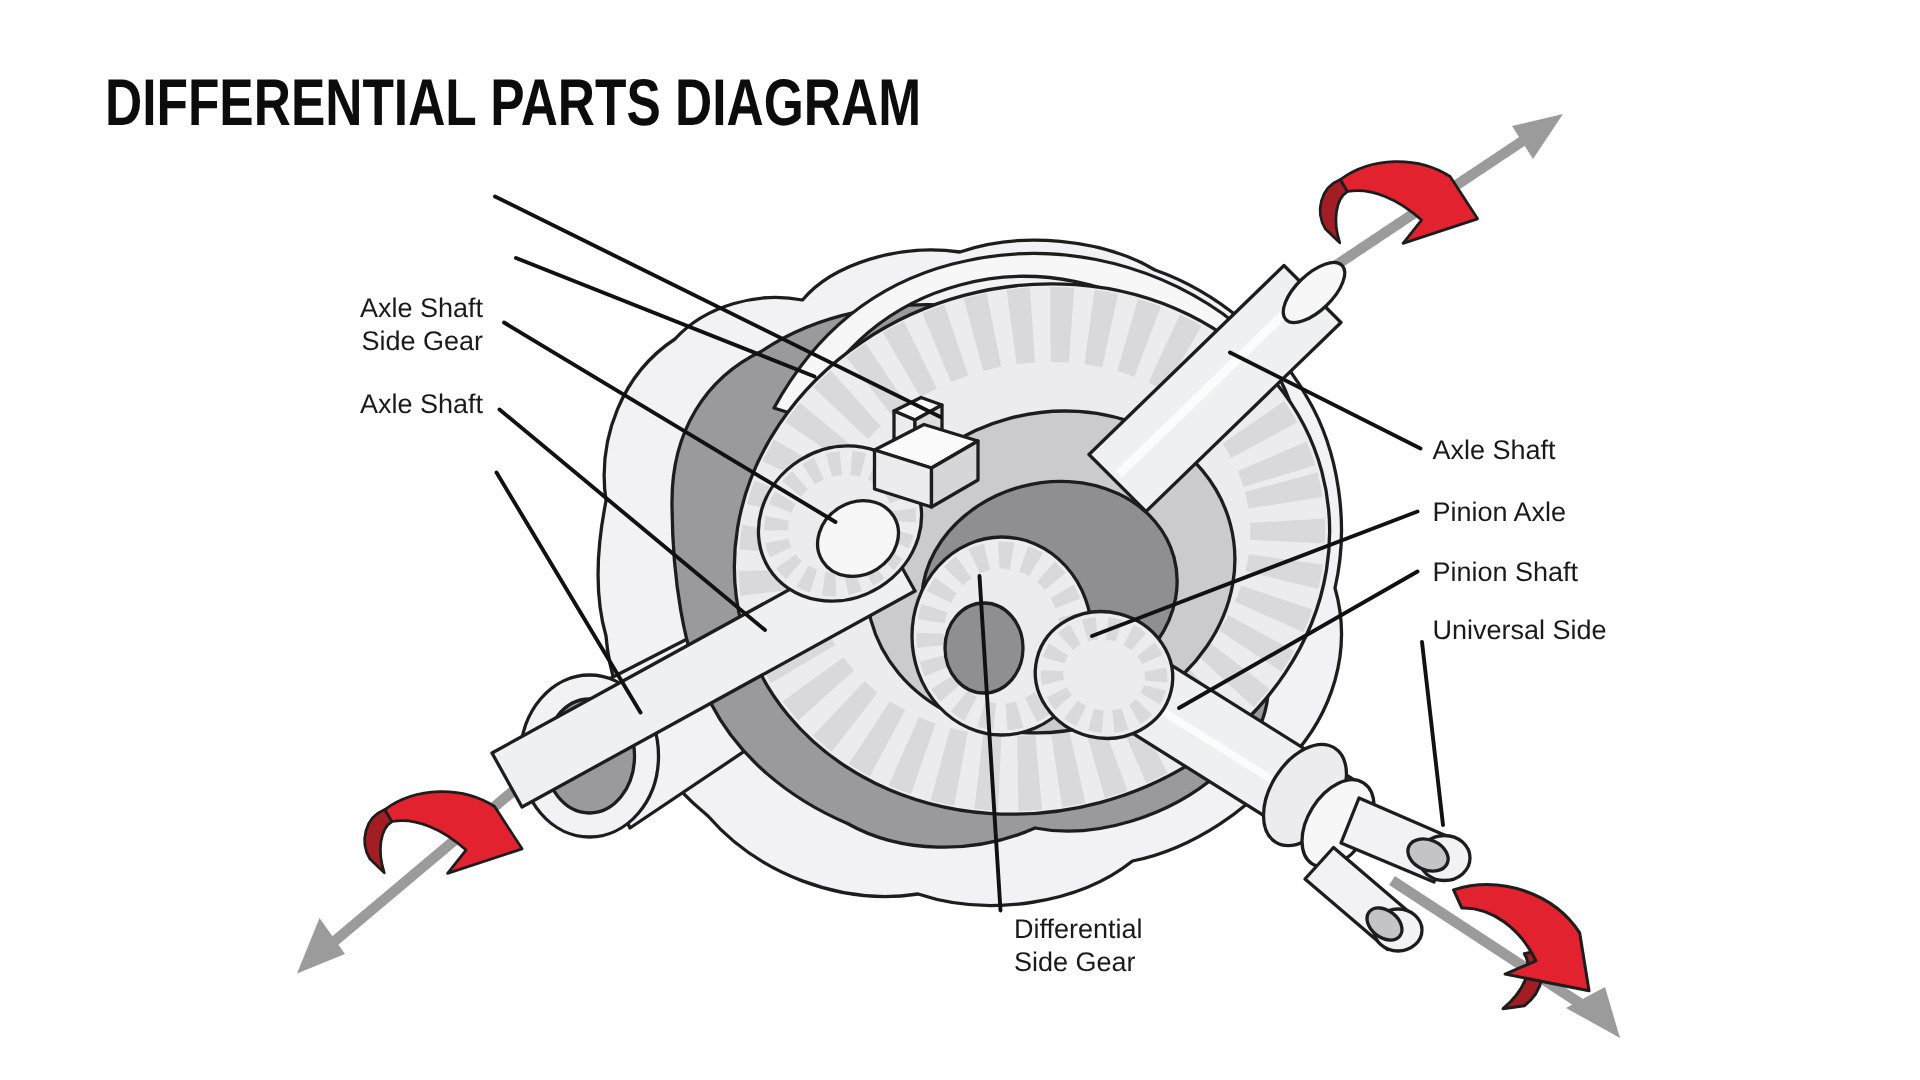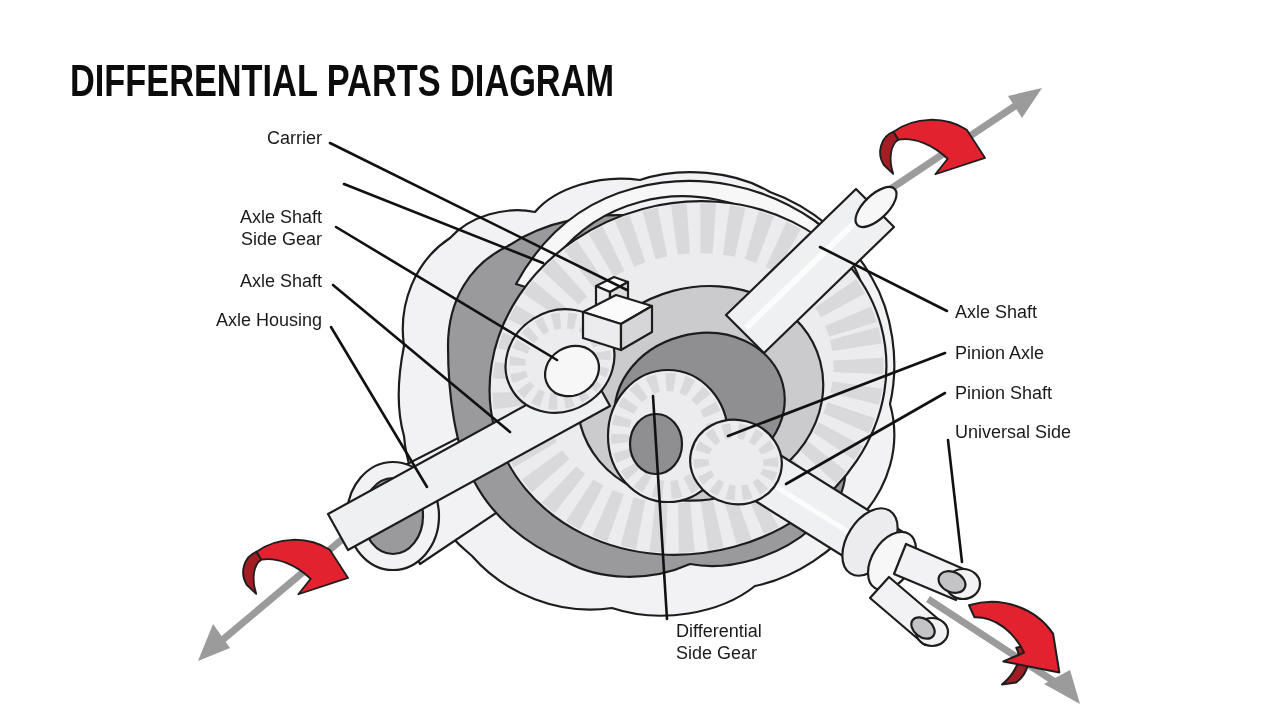--- a/index.html
+++ b/index.html
@@ -4,21 +4,21 @@
 <style>
   :root{
     --background:#ffffff; --label-text:#1a1a1a; --outline:#1d1d1d;
     --accent-red:#e32230; --accent-red-dark:#a31d24; --arrow-gray:#9b9b9b;
     --housing-light:#f2f2f4; --housing-band:#f7f7f8; --cavity-gray:#9a9a9c;
     --gear-light:#ececee; --gear-face:#cbcbcd; --gear-teeth:#d9d9db; --hole-gray:#8f8f91;
   }
   *{margin:0;padding:0;box-sizing:border-box}
   html,body{width:1280px;height:720px;overflow:hidden}
   body{background:var(--background);font-family:"Liberation Sans",sans-serif;position:relative}
-  .stage{position:absolute;left:0;top:16px;width:1280px;height:548px;background:var(--background)}
+  .stage{position:absolute;left:0;top:4px;width:1280px;height:548px;background:var(--background)}
   .title{position:absolute;left:70px;top:40px;font-size:44px;font-weight:900;color:#0c0c0c;
          letter-spacing:0;white-space:nowrap;transform:scaleX(.78);transform-origin:left top}
   .lbl{position:absolute;font-size:18px;line-height:1.22;color:var(--label-text);white-space:pre-line}
   .lbl.r{text-align:right;width:200px}
   svg{position:absolute;left:0;top:0}
   .ln{stroke:#111;stroke-width:2.6px;stroke-linecap:round}
   .ol{stroke:var(--outline);stroke-width:2.2px;stroke-linejoin:round}
   .housing{fill:var(--housing-light)}
   .band{fill:var(--housing-band)}
   .cavity{fill:var(--cavity-gray)}
@@ -155,25 +155,23 @@
       <line class="ln" x1="947" y1="295" x2="820" y2="231"></line>
       <line class="ln" x1="945" y1="337" x2="728" y2="420"></line>
       <line class="ln" x1="945" y1="377" x2="786" y2="468"></line>
       <line class="ln" x1="948" y1="424" x2="962" y2="546"></line>
       <line class="ln" x1="667" y1="603" x2="653" y2="380"></line>
     </g>
   </svg>
 
   <div class="title">DIFFERENTIAL PARTS DIAGRAM</div>
 
-  <div class="lbl r" style="left:122px;top:112px">Carrier</div>
   <div class="lbl r" style="left:122px;top:191px">Axle Shaft
 Side Gear</div>
   <div class="lbl r" style="left:122px;top:255px">Axle Shaft</div>
-  <div class="lbl r" style="left:122px;top:294px">Axle Housing</div>
 
   <div class="lbl" style="left:955px;top:286px">Axle Shaft</div>
   <div class="lbl" style="left:955px;top:327px">Pinion Axle</div>
   <div class="lbl" style="left:955px;top:367px">Pinion Shaft</div>
   <div class="lbl" style="left:955px;top:406px">Universal Side</div>
 
   <div class="lbl" style="left:676px;top:605px">Differential
 Side Gear</div>
 </div>
 

